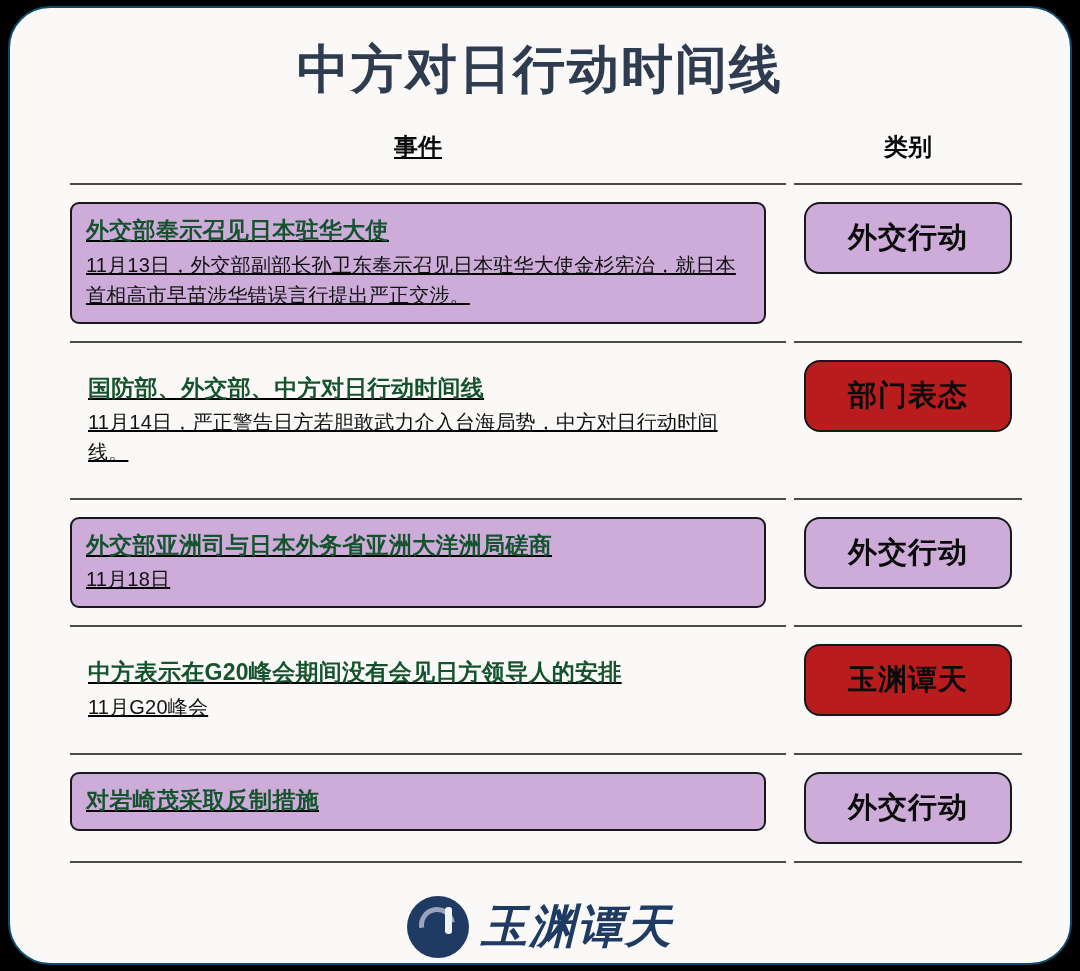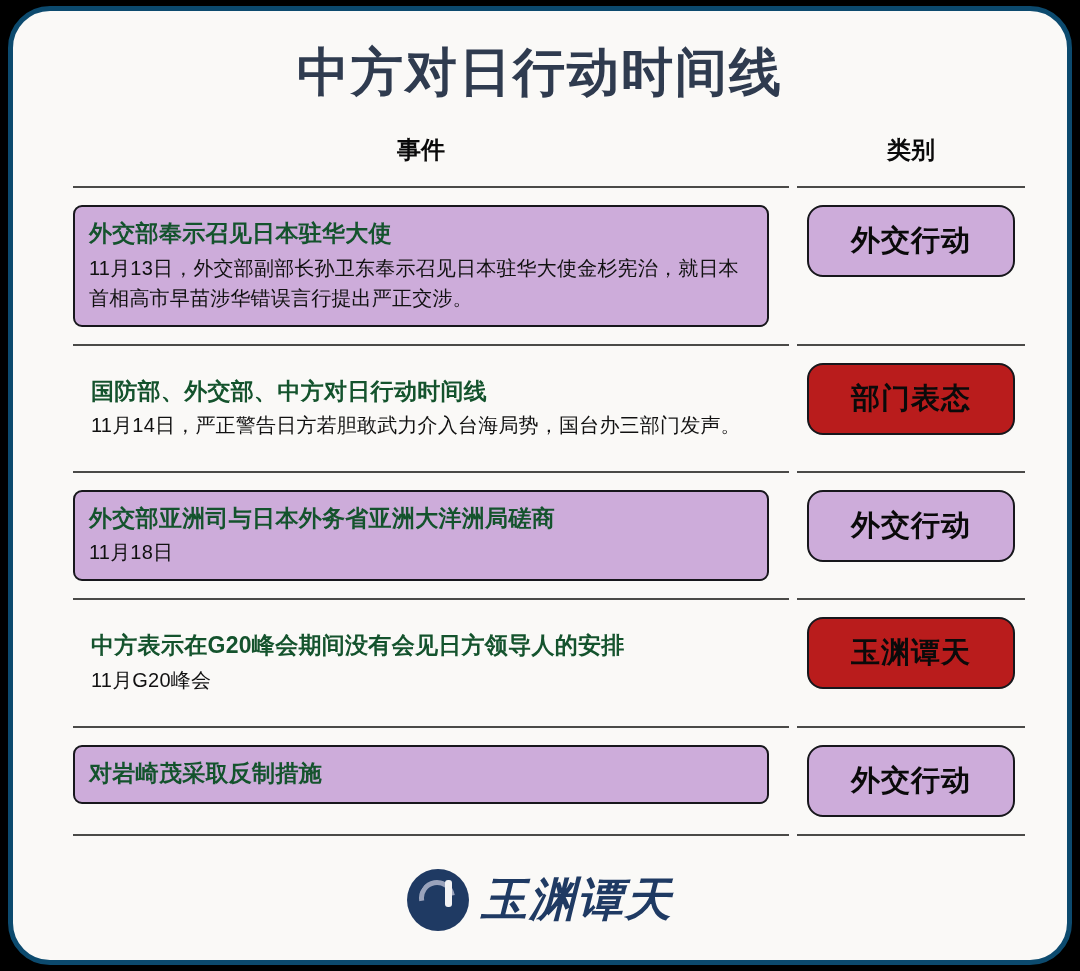--- a/index.html
+++ b/index.html
@@ -14,21 +14,21 @@
     font-family: "Liberation Sans", "DejaVu Sans", sans-serif;
   }
 
   .card {
     position: absolute;
     left: 8px;
     top: 6px;
     width: 1064px;
     height: 959px;
     background: #FAF9F7;
-    border: 5px solid #0c4a6e;
+    border: 2px solid #0c4a6e;
     border-radius: 42px;
     box-sizing: border-box;
     overflow: hidden;
   }
 
   .page-title {
     text-align: center;
     color: #2F3B4F;
     font-size: 52px;
     font-weight: bold;
@@ -55,20 +55,21 @@
   .head-row {
     height: 58px;
     align-items: center;
   }
 
   .cell-event {
     width: 718px;
     box-sizing: border-box;
     padding-right: 22px;
     flex: 0 0 718px;
+    text-decoration: underline;
   }
   .cell-cat {
     flex: 1 1 auto;
     box-sizing: border-box;
     display: flex;
     justify-content: center;
     align-items: center;
     padding-left: 6px;
   }
 
@@ -231,21 +232,21 @@
         <div class="badge purple">外交行动</div>
       </div>
     </div>
 
     <div class="sep"></div>
 
     <div class="row rowblock">
       <div class="cell-event">
         <div class="event-box plain">
           <div class="event-title">国防部、外交部、中方对日行动时间线</div>
-          <div class="event-desc">11月14日，严正警告日方若胆敢武力介入台海局势，国台办三部门发声。</div>
+          <div class="event-desc">11月14日，严正警告日方若胆敢武力介入台海局势，中方对日行动时间线。</div>
         </div>
       </div>
       <div class="cell-cat">
         <div class="badge green">部门表态</div>
       </div>
     </div>
 
     <div class="sep"></div>
 
     <div class="row rowblock">

